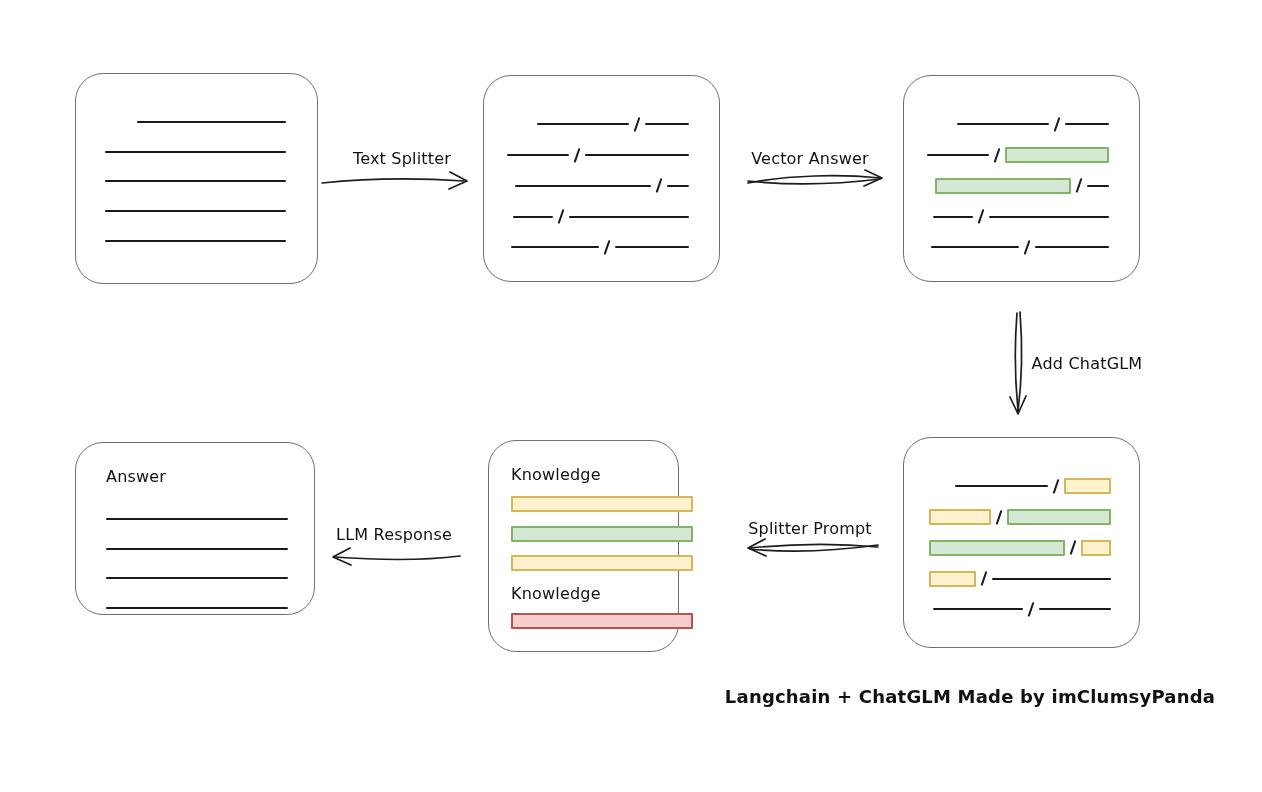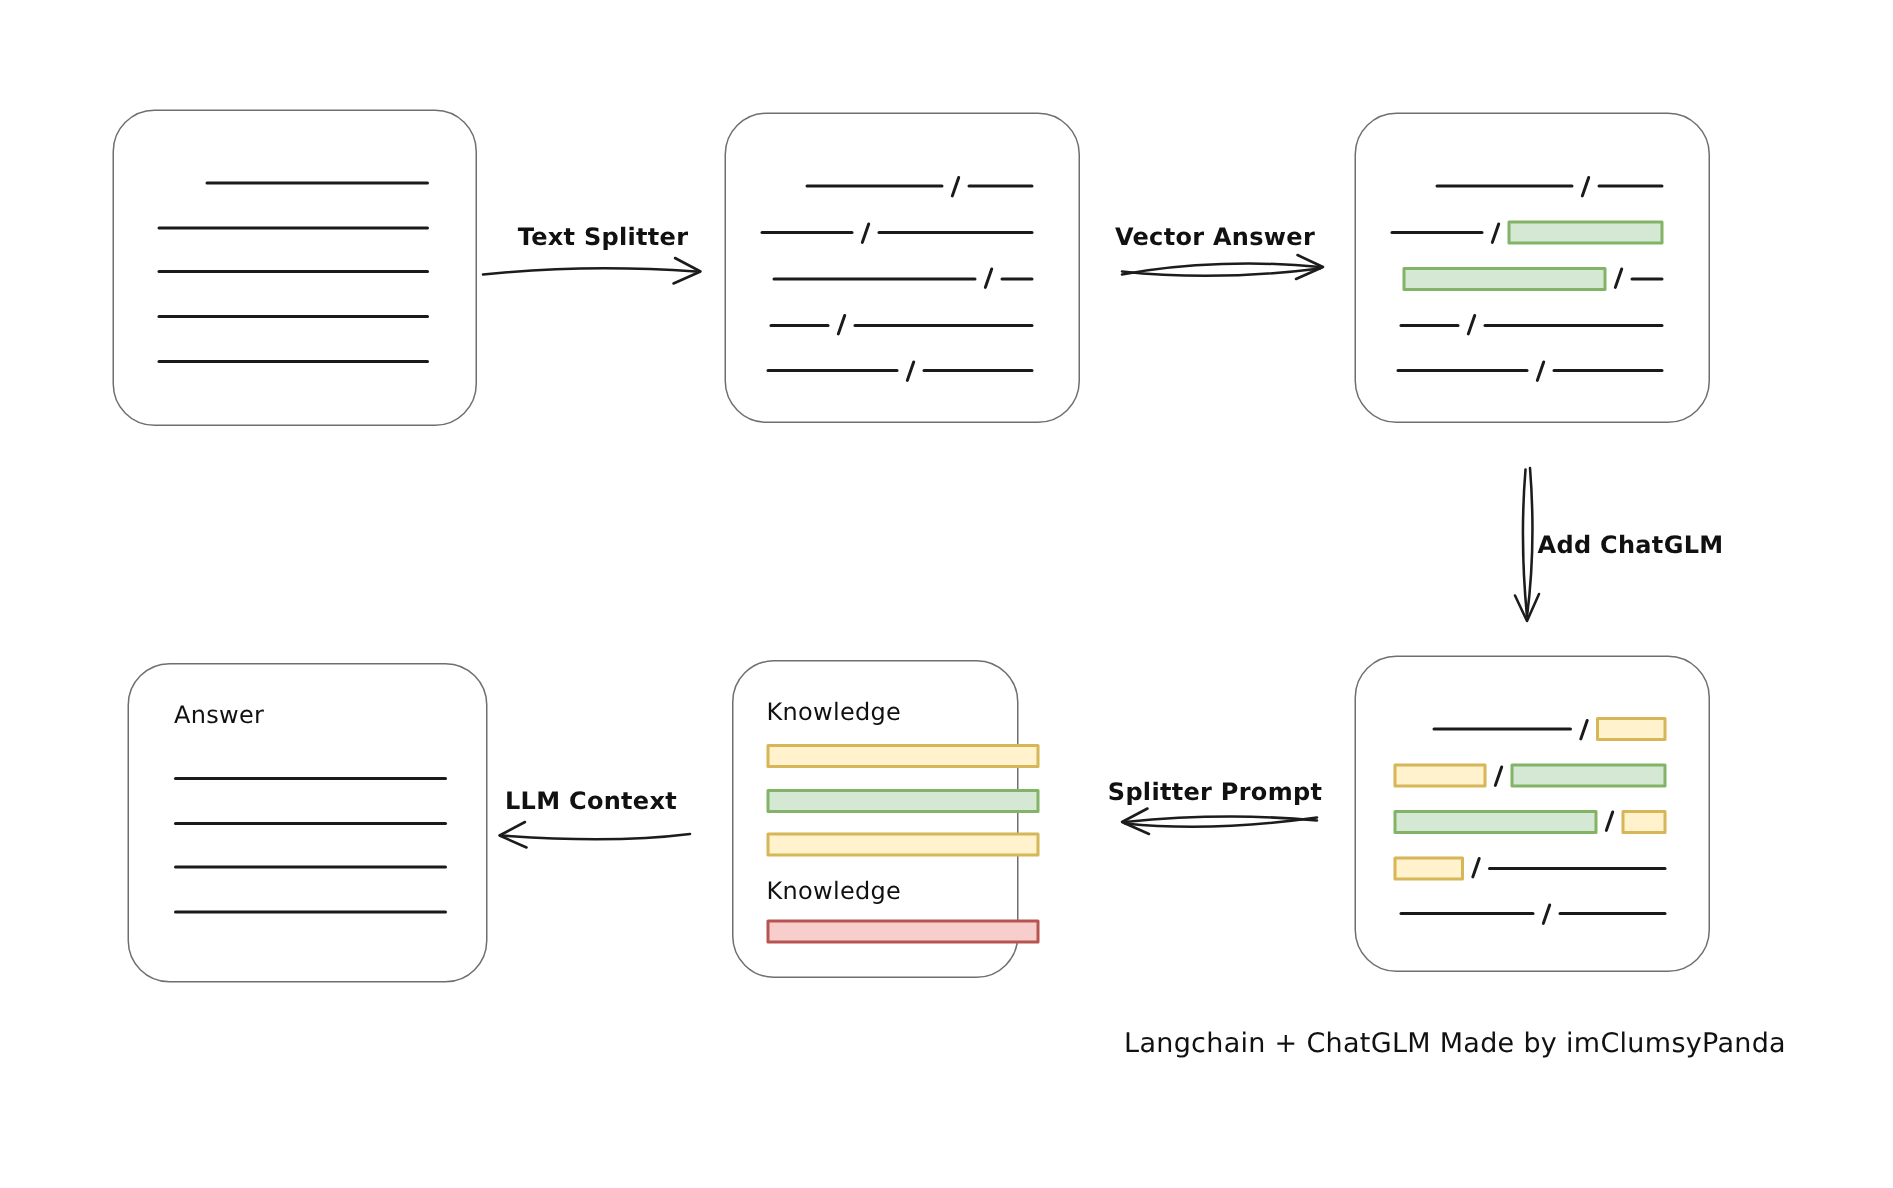--- a/index.html
+++ b/index.html
@@ -23,25 +23,25 @@
     transform:rotate(19deg);margin:0 7px;border-radius:1px;
   }
   .seg.green{height:16px;background:var(--green-fill);border:2px solid var(--green-stroke);border-radius:1px;}
   .seg.yellow{height:16px;background:var(--yellow-fill);border:2px solid var(--yellow-stroke);border-radius:1px;}
   .seg.red{height:16px;background:var(--red-fill);border:2px solid var(--red-stroke);border-radius:1px;}
   .box-label{
     font-size:16px;font-weight:500;line-height:20px;letter-spacing:.2px;color:var(--text,#111);
   }
   .arrow-label{
     position:absolute;transform:translate(-50%,-50%);white-space:nowrap;
-    font-size:16px;font-weight:700;letter-spacing:.2px;color:var(--text,#111);
+    font-size:16px;font-weight:400;letter-spacing:.2px;color:var(--text,#111);
   }
   .credit{
     position:absolute;transform:translate(-50%,-50%);white-space:nowrap;
-    font-size:18px;font-weight:400;letter-spacing:.2px;color:var(--text,#111);
+    font-size:18px;font-weight:700;letter-spacing:.2px;color:var(--text,#111);
   }
 </style>
 </head>
 <body>
 
 <div class="canvas">
 
   <svg class="arrows-svg" viewBox="0 0 1262 792" fill="none" stroke="#1c1c1c" stroke-width="1.7" stroke-linecap="round" stroke-linejoin="round">
     <g>
       <path d="M322,183 C 370,178 420,178 464,181"></path>
@@ -192,21 +192,21 @@
         </div>
       </div>
     <div class="box-label" style="margin:6px 0 2px 22px">Knowledge</div>
     <div class="rows left" style="padding-left:22px">
         <div class="row">
           <div class="seg red" style="width: 182px;"></div>
         </div>
       </div>
   </div>
 
-  <div class="box" style="left:85px;top:442px;width:240px;height:213px">
+  <div class="box" style="left:75px;top:442px;width:240px;height:173px">
     <div class="box-label" style="margin:24px 0 0 30px">Answer</div>
     <div class="rows left" style="padding-left:30px;margin-top:17px">
         <div class="row">
           <div class="seg line" style="width: 182px;"></div>
         </div>
         <div class="row">
           <div class="seg line" style="width: 182px;"></div>
         </div>
         <div class="row">
           <div class="seg line" style="width: 182px;"></div>
@@ -214,17 +214,17 @@
         <div class="row">
           <div class="seg line" style="width: 182px;"></div>
         </div>
       </div>
   </div>
 
   <div class="arrow-label" style="left:402px;top:158px">Text Splitter</div>
   <div class="arrow-label" style="left:810px;top:158px">Vector Answer</div>
   <div class="arrow-label" style="left:1087px;top:363px">Add ChatGLM</div>
   <div class="arrow-label" style="left:810px;top:528px">Splitter Prompt</div>
-  <div class="arrow-label" style="left:394px;top:534px">LLM Context</div>
+  <div class="arrow-label" style="left:394px;top:534px">LLM Response</div>
 
   <div class="credit" style="left:970px;top:696px">Langchain + ChatGLM Made by imClumsyPanda</div>
 
 </div>
 
 </body></html>

